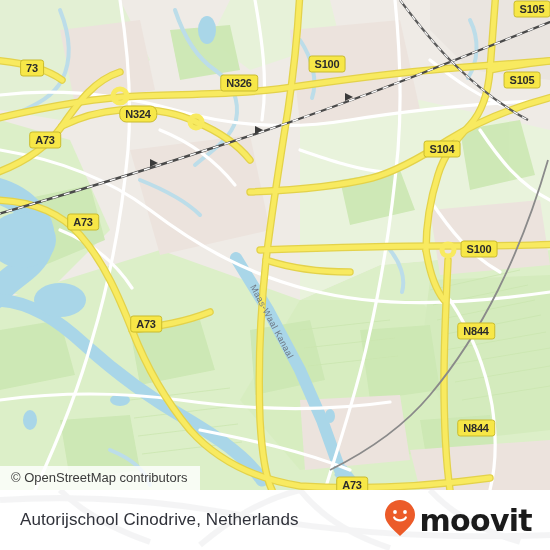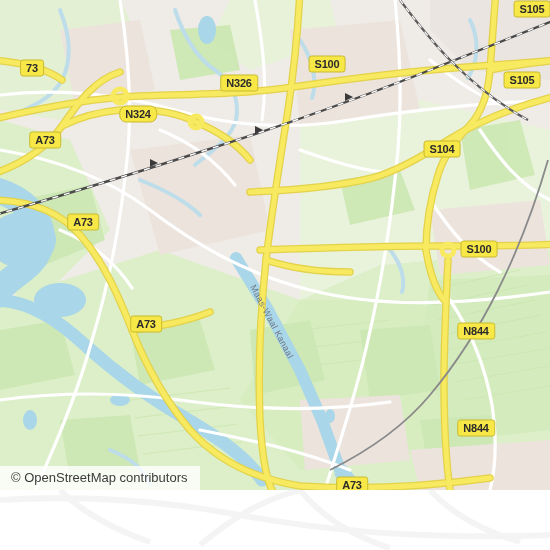--- a/index.html
+++ b/index.html
@@ -280,15 +280,27 @@
   <div id="footer">
     <svg id="footer-bg" viewBox="0 0 550 550">
       <g stroke="#9aa0a6" stroke-width="6" fill="none">
         <path d="M0,500 C80,495 160,500 240,515 C320,530 420,540 550,535"></path>
         <path d="M60,490 C80,510 110,528 150,542"></path>
         <path d="M300,490 C320,515 350,535 390,548"></path>
         <path d="M430,490 C450,512 480,530 520,542"></path>
         <path d="M200,545 C230,520 260,500 300,490"></path>
       </g>
     </svg>
+    <div id="footer-title">Autorijschool Cinodrive, Netherlands</div>
+    <div id="logo">
+      <span>
+        <svg width="30" height="36" viewBox="0 0 30 36" aria-hidden="true">
+          <path d="M15 0 C6.7 0 0 6.7 0 15 C0 23 8 29 15 36 C22 29 30 23 30 15 C30 6.7 23.3 0 15 0 Z" fill="#ec5b29"></path>
+          <circle cx="10" cy="12" r="1.9" fill="#ffffff"></circle>
+          <circle cx="20" cy="12" r="1.9" fill="#ffffff"></circle>
+          <path d="M9.2 17.5 C11 21.2 19 21.2 20.8 17.5" stroke="#ffffff" stroke-width="2.2" fill="none" stroke-linecap="round"></path>
+        </svg>
+      </span>
+      <span id="logo-word">moovit</span>
+    </div>
   </div>
 
 </div>
 
 </body></html>

